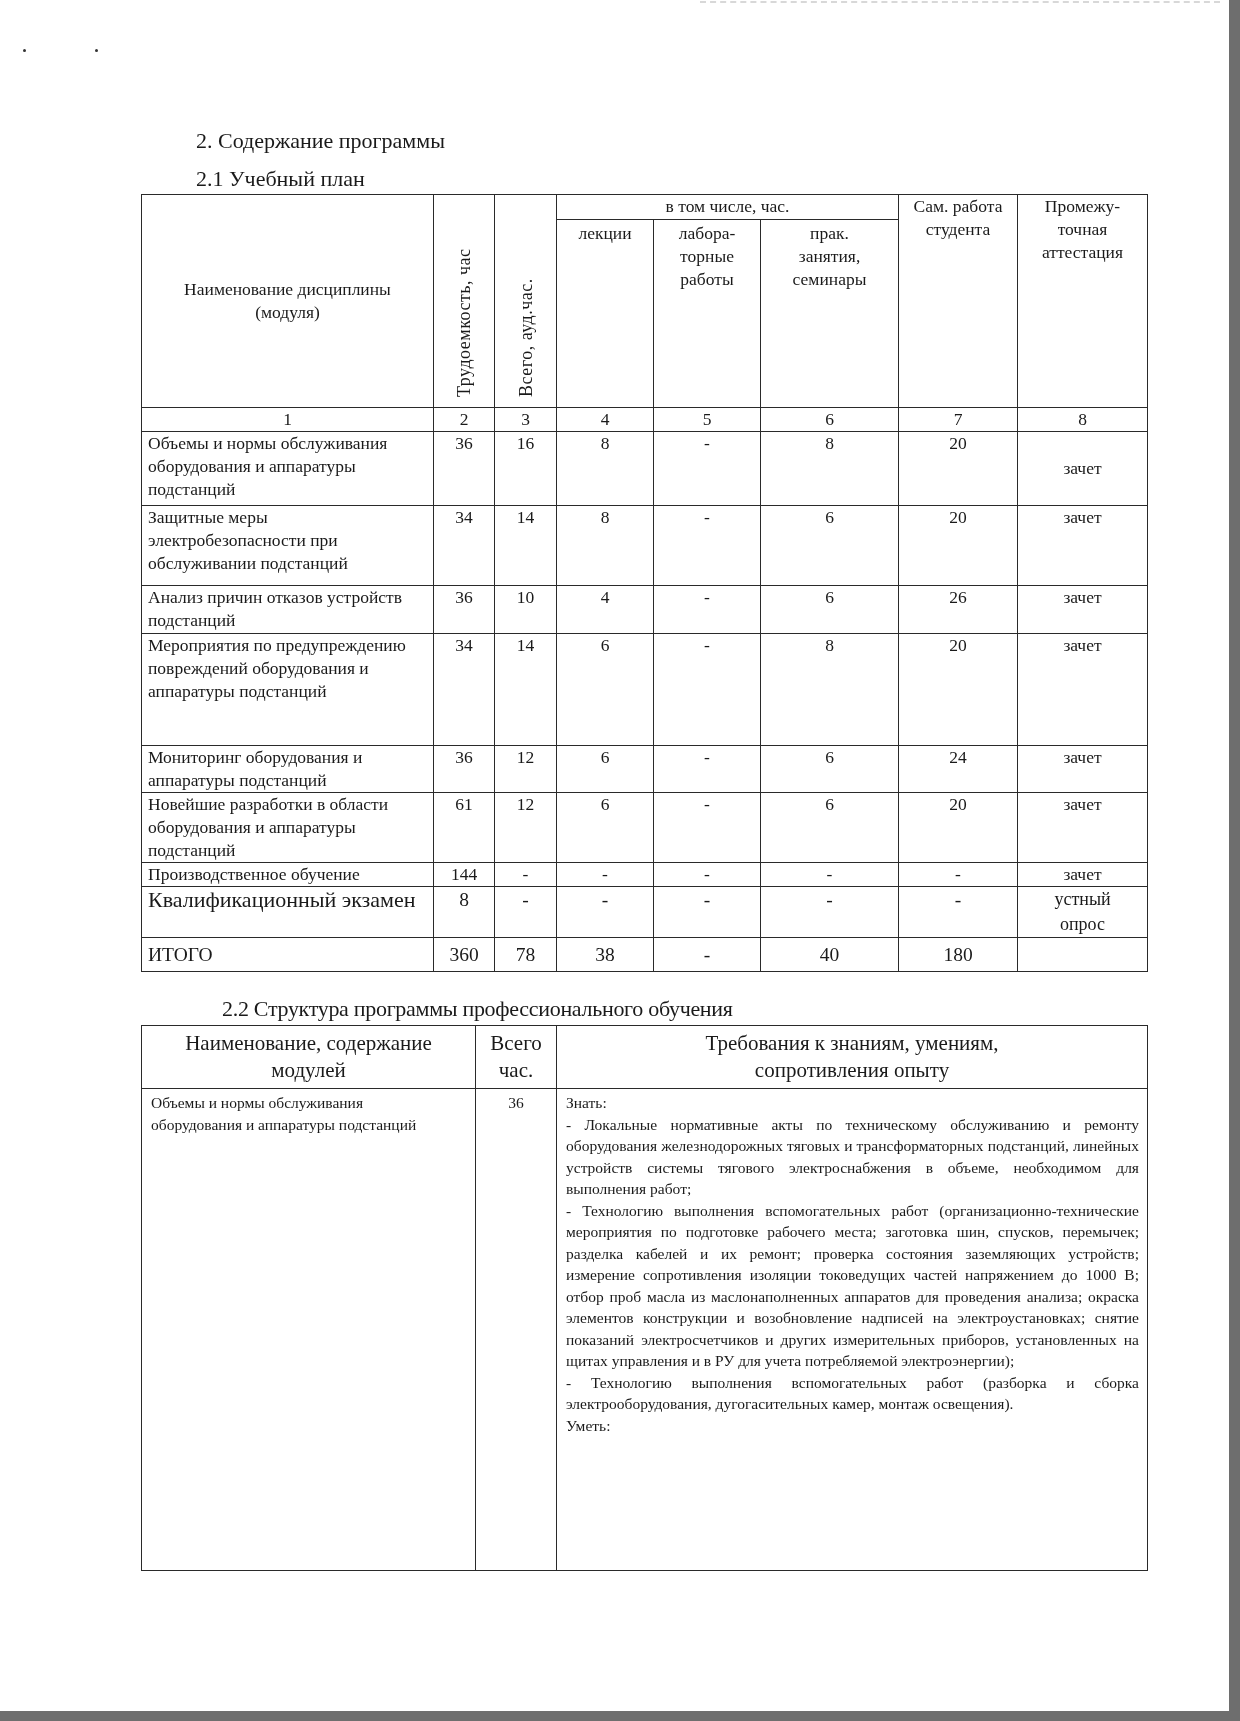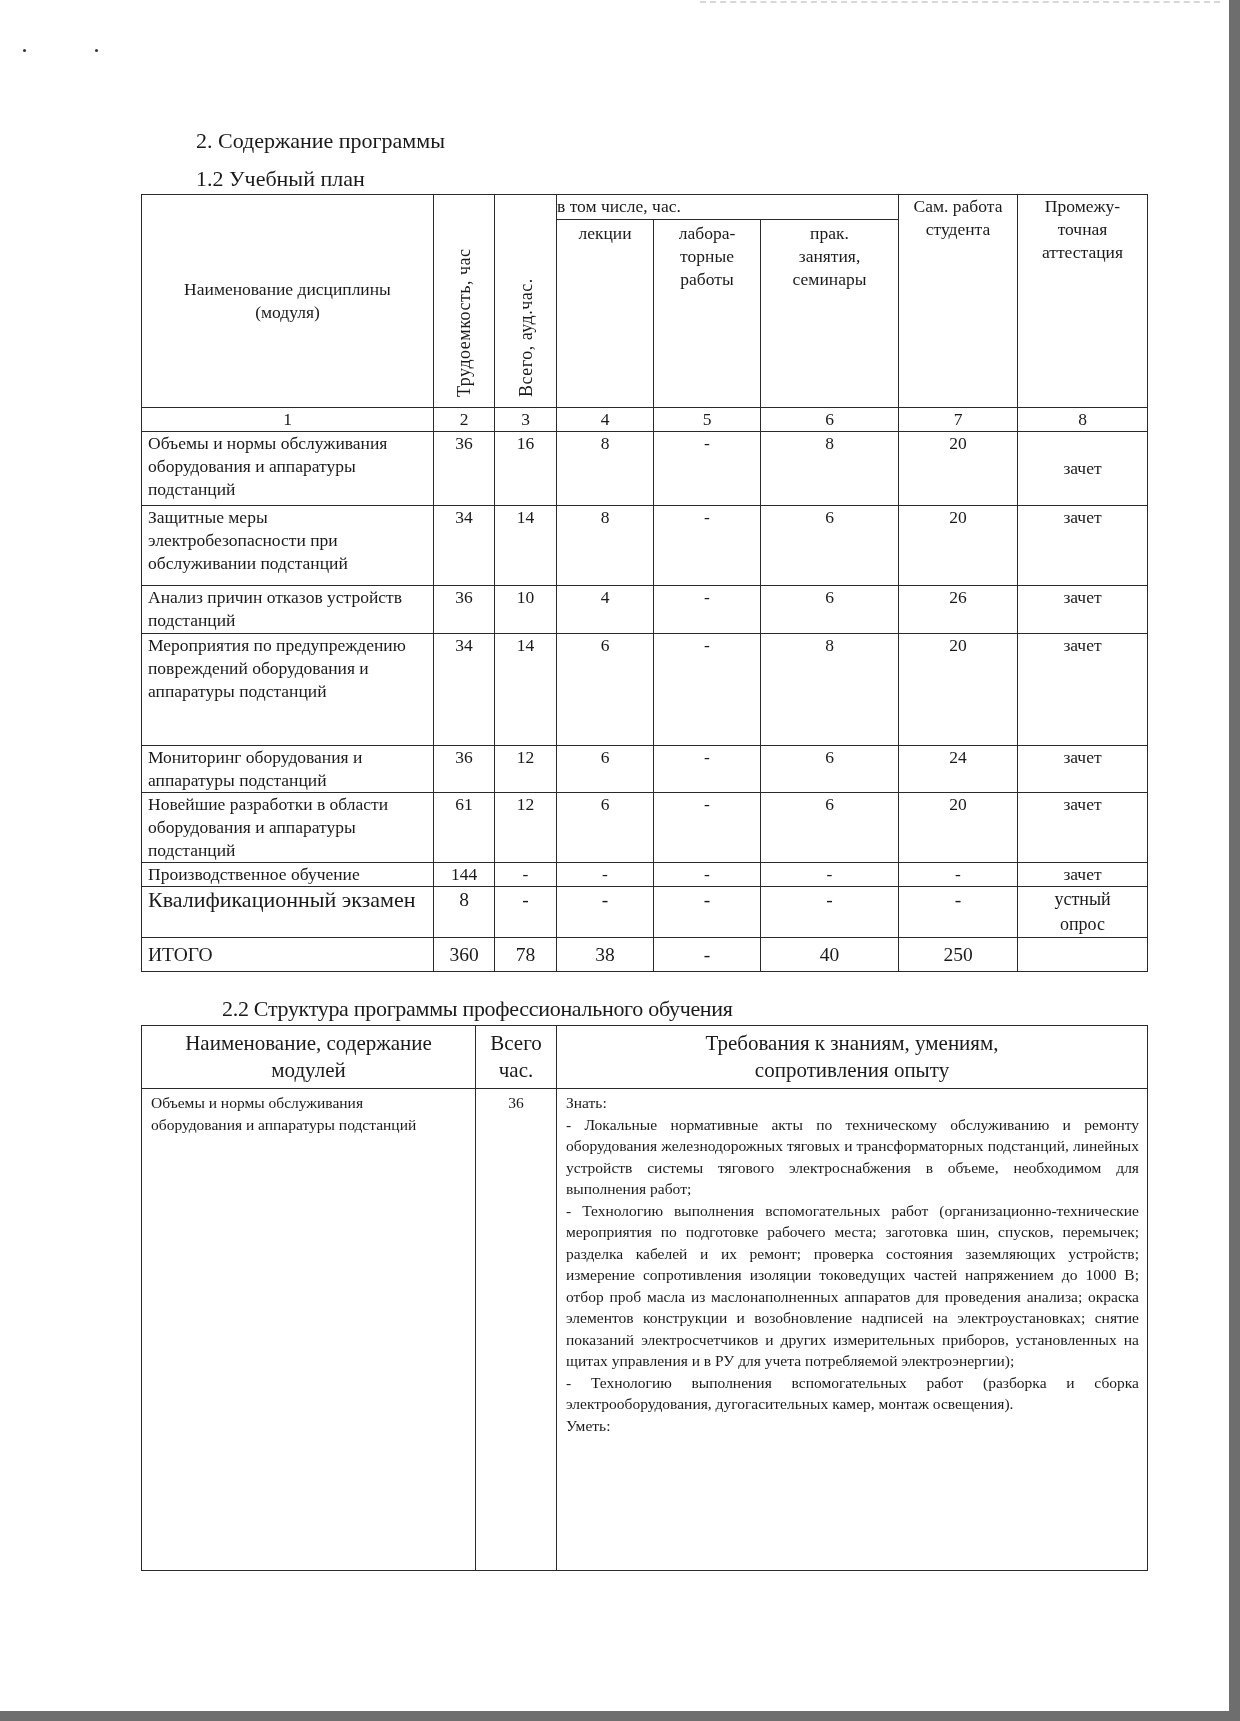--- a/index.html
+++ b/index.html
@@ -40,21 +40,21 @@
   .t1 .c5 { width: 107px; }
   .t1 .c6 { width: 138px; }
   .t1 .c7 { width: 119px; }
   .t1 .c8 { width: 130px; }
   .t1 .hdr-name { text-align: center; vertical-align: middle; }
   .t1 .rot-cell { position: relative; height: 209px; }
   .t1 .rot {
     position: absolute; left: 50%; bottom: 10px; transform-origin: left bottom;
     transform: rotate(-90deg) translateY(50%); white-space: nowrap; font-size: 18px; letter-spacing: 0.5px;
   }
-  .t1 .hdr-group { text-align: left; height: 24px; }
+  .t1 .hdr-group { text-align: center; height: 24px; }
   .t1 .hdr-sub { text-align: center; height: 185px; padding-top: 2px; }
   .t1 .hdr-side { text-align: center; padding-top: 0; }
   .t1 .num-row td { text-align: center; height: 22px; }
   .t1 .name { padding: 0 4px 0 6px; text-align: left; }
   .t1 .val { text-align: center; padding-top: 0; }
   .t1 .att { text-align: center; }
   .t1 .att-mid { vertical-align: middle; }
 
   
   .t2 { left: 141px; top: 1025px; width: 1006px; }
@@ -69,21 +69,21 @@
 </style>
 </head>
 <body>
 
 <div class="page">
   <div class="top-scan-line"></div>
   <div class="speck" style="left:23px;top:49px;"></div>
   <div class="speck" style="left:95px;top:49px;"></div>
 
   <h2 class="h-section">2. Содержание программы</h2>
-  <h3 class="h-sub">1.2 Учебный план</h3>
+  <h3 class="h-sub">2.1 Учебный план</h3>
 
   <table class="t1">
     <colgroup>
       <col class="c1">
         <col class="c2">
         <col class="c3">
         <col class="c4">
         <col class="c5">
         <col class="c6">
         <col class="c7">
@@ -210,21 +210,21 @@
         <span style="display:inline-block;width:80px;text-align:center;">устный опрос</span>
       </td>
     </tr>
     <tr style="height:34px; font-size:19.5px;">
       <td class="name" style="vertical-align:middle;">ИТОГО</td>
       <td class="val" style="vertical-align:middle;">360</td>
       <td class="val" style="vertical-align:middle;margin-top:6px;">78</td>
       <td class="val" style="vertical-align:middle;">38</td>
       <td class="val" style="vertical-align:middle;">-</td>
       <td class="val" style="vertical-align:middle;">40</td>
-      <td class="val" style="vertical-align:middle;">250</td>
+      <td class="val" style="vertical-align:middle;">180</td>
       <td class="att"></td>
     </tr>
   </tbody>
     </table>
 
   <h3 class="h-sub2">2.2 Структура программы профессионального обучения</h3>
 
   <table class="t2">
     <colgroup>
         <col class="c1">

